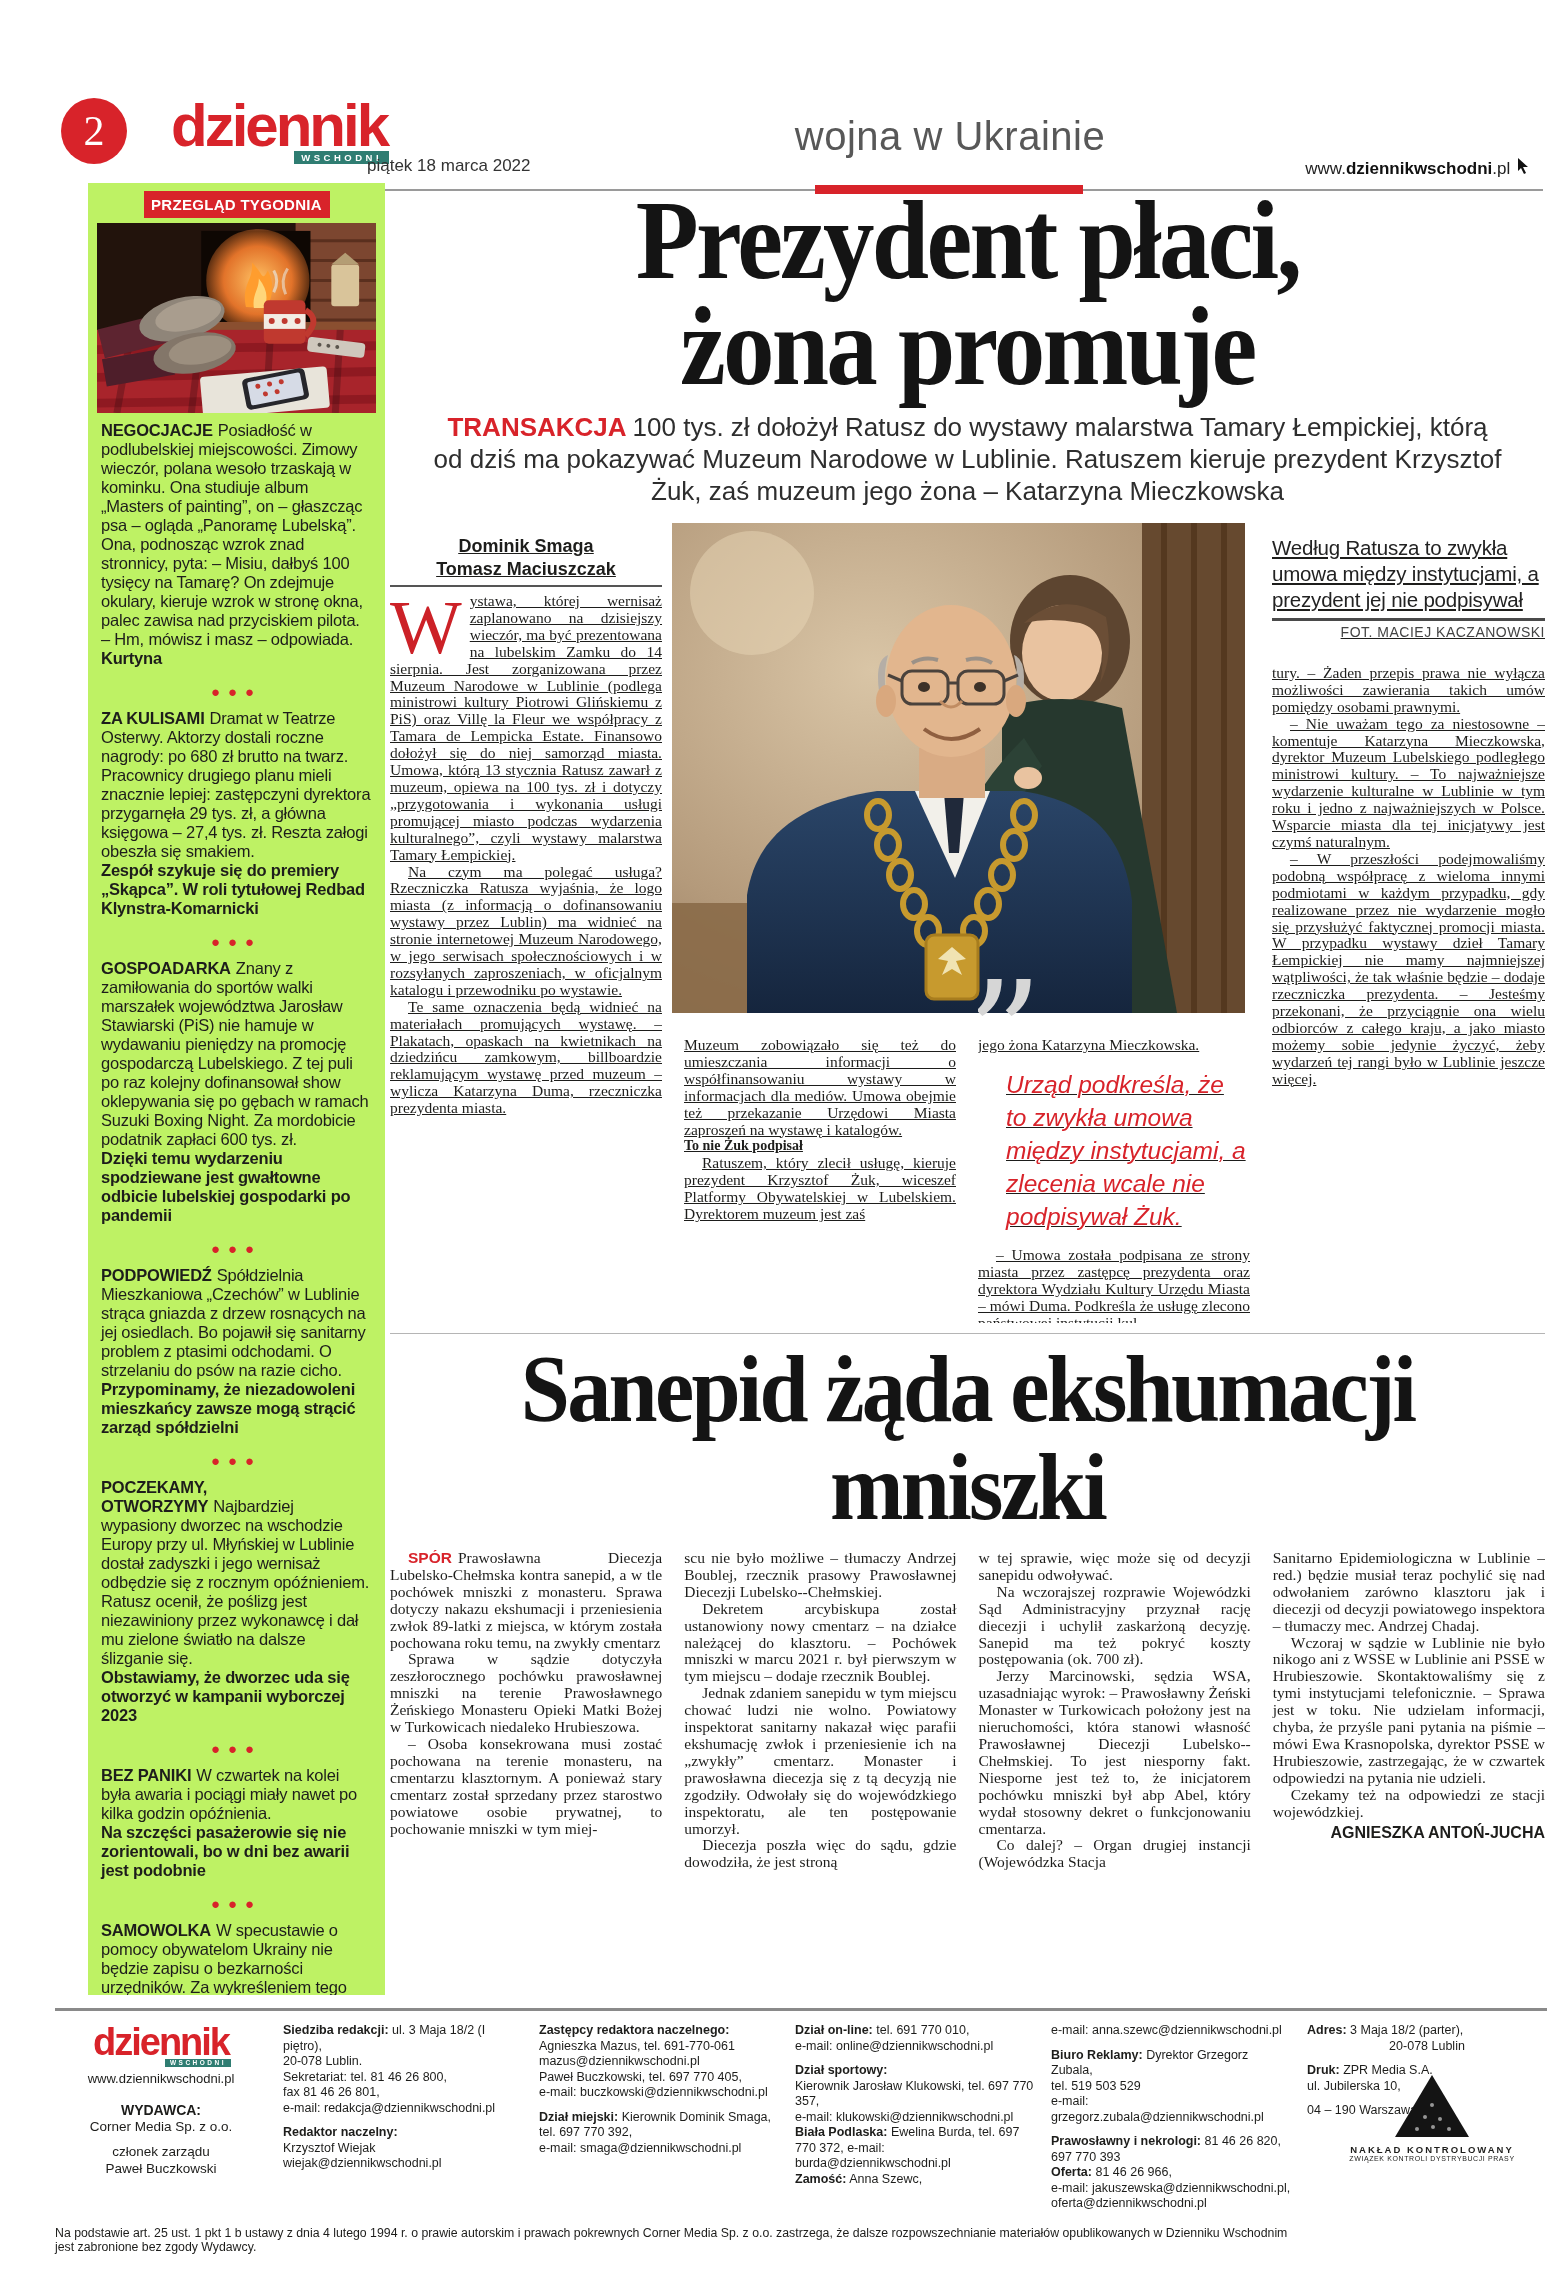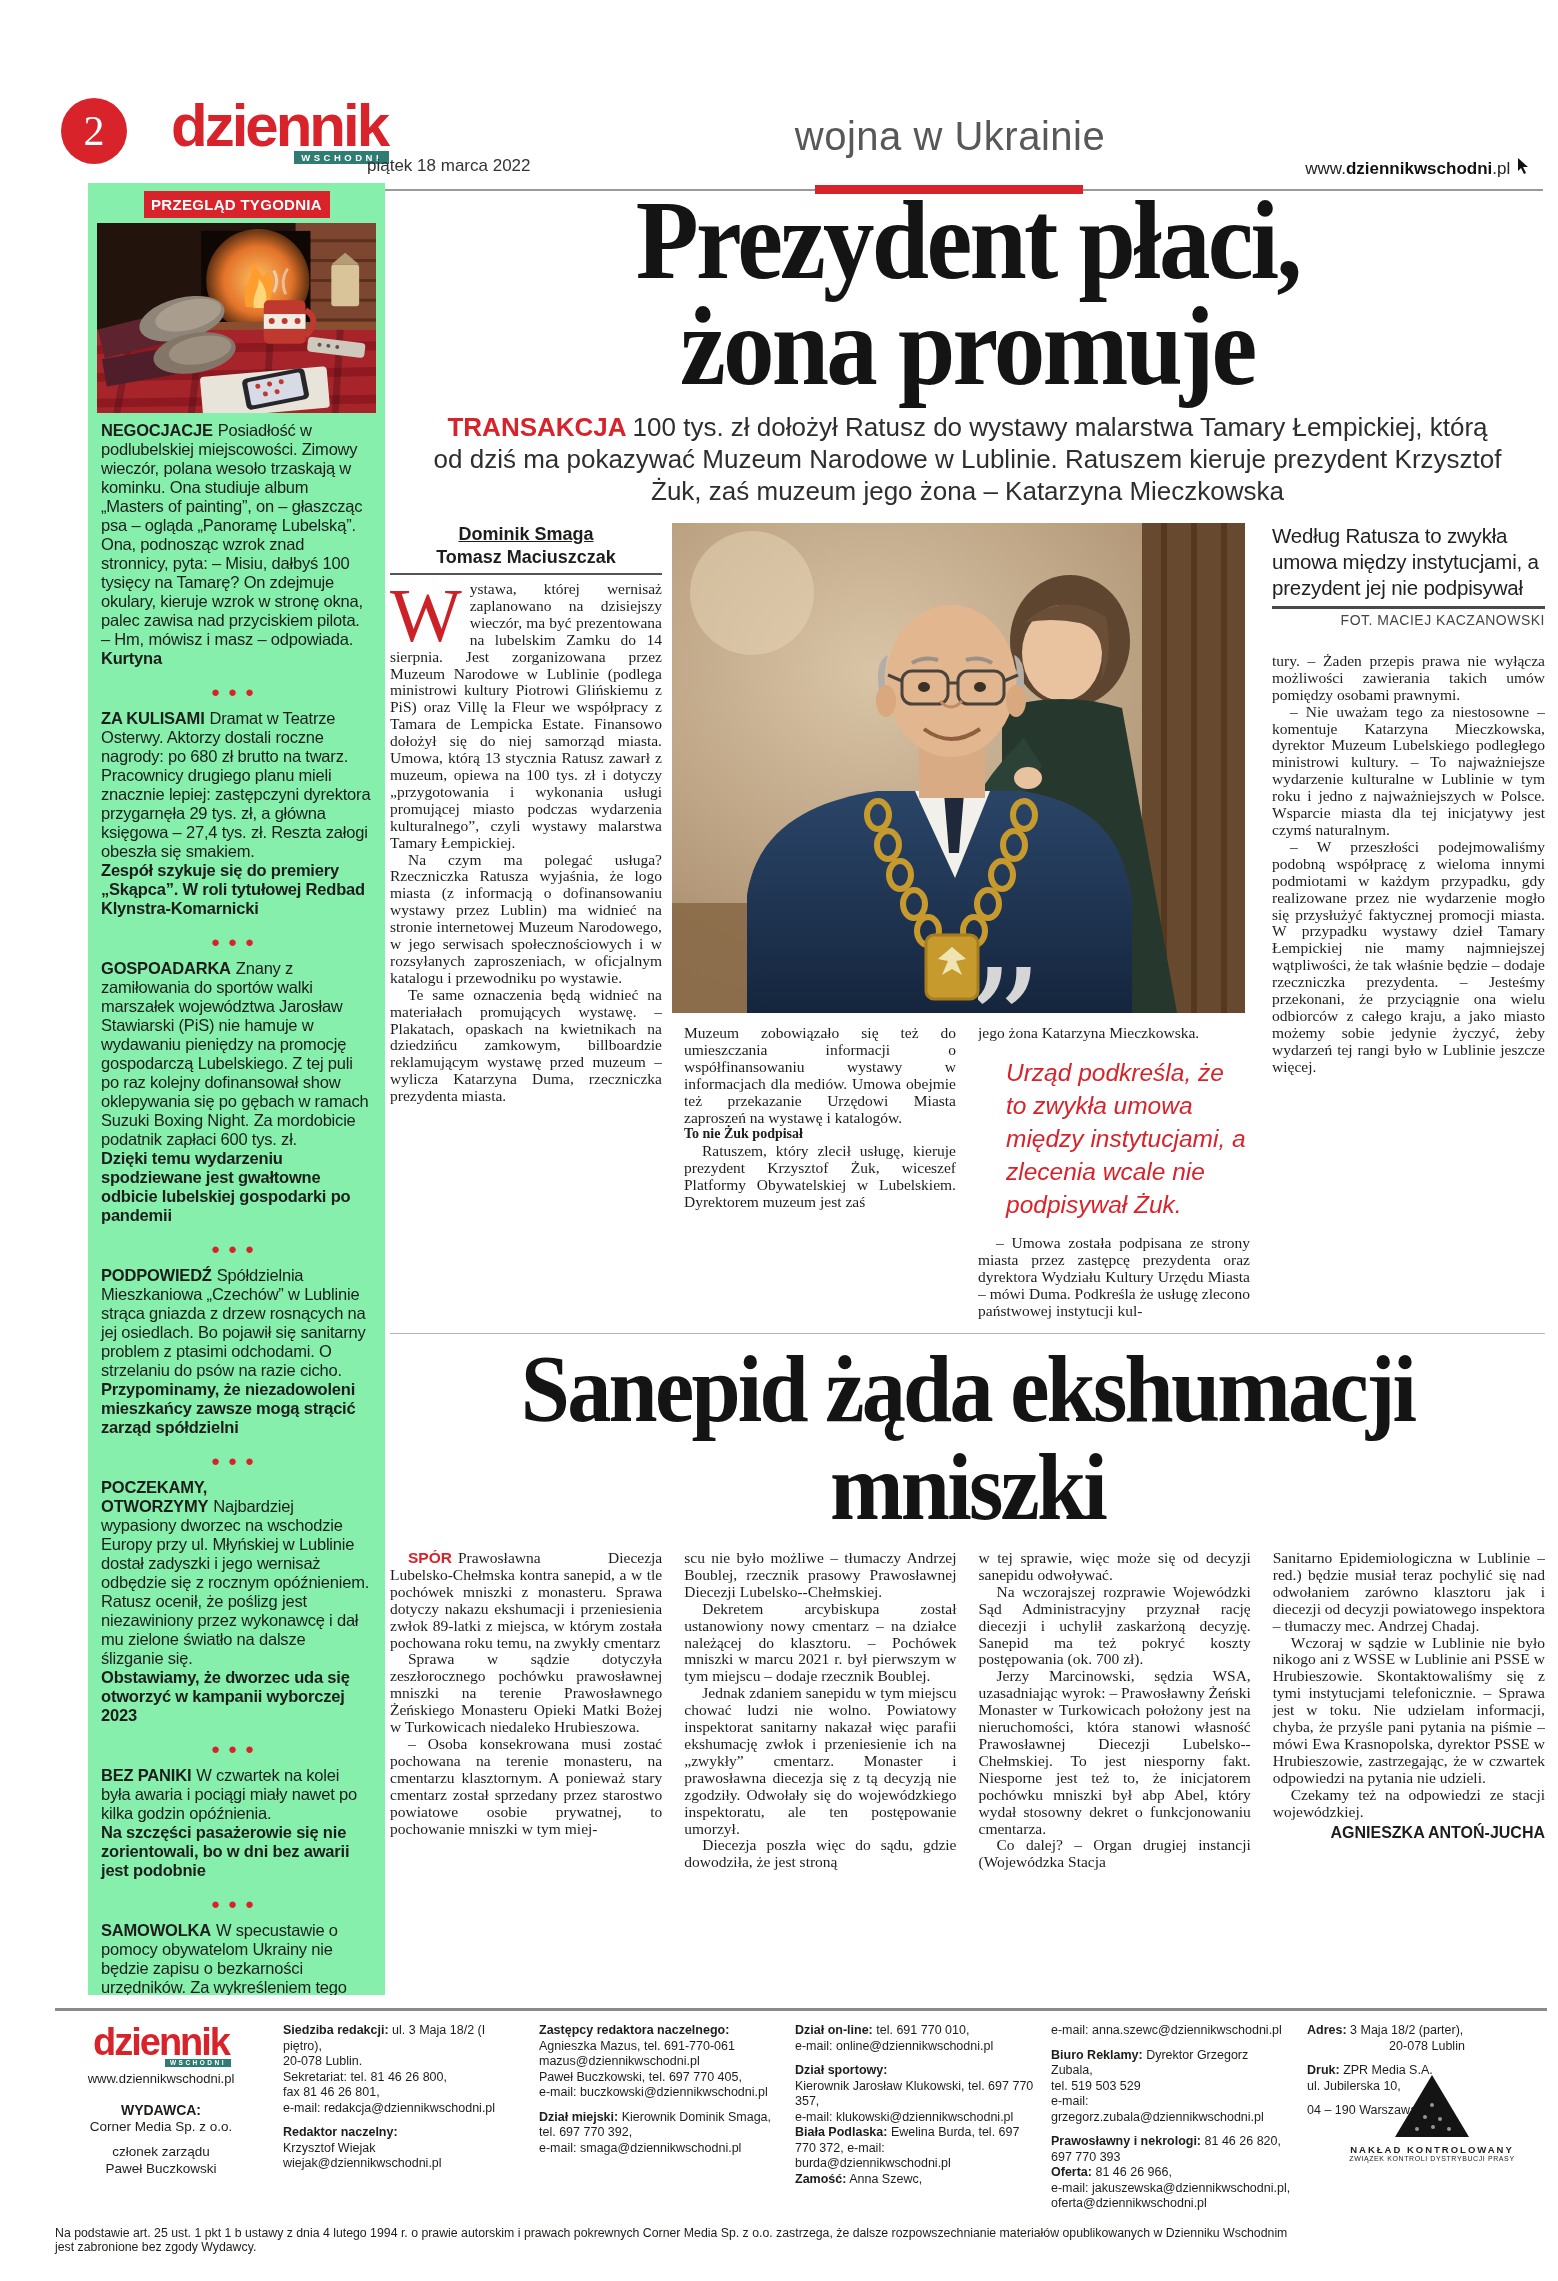--- a/index.html
+++ b/index.html
@@ -20,41 +20,41 @@
   .section-head { position:absolute; left:705px; top:44px; width:380px; text-align:center;
                   font-size:40px; font-weight:300; color:#585858; letter-spacing:0.5px; }
   .header-rule { position:absolute; left:300px; right:2px; top:119px; height:2px; background:#9a9a9a; }
   .header-rule-red { position:absolute; left:760px; top:115px; width:268px; height:9px; background:#d8232a; }
   .website { position:absolute; right:14px; top:88px; font-size:17px; color:#222; }
   .website b { color:#111;margin-top:24px; }
   .cursor-icon { display:inline-block; margin-left:2px; }
 
   
   .sidebar { position:absolute; left:88px; top:183px; width:297px; height:1812px;
-             background:#86efac; overflow:hidden; }
+             background:#bef264; overflow:hidden; }
   .sb-title { width:186px; margin:8px auto 5px; background:#d8232a; color:#fff; font-weight:bold;
               font-size:15px; text-align:center; padding:5px 2px; letter-spacing:0.3px; }
   .sb-photo { display:block; margin:2px 9px 8px; width:279px; height:190px; }
   .sb-body { padding:0 13px 6px; font-size:16.5px; line-height:19px; letter-spacing:-0.2px; }
   .sb-text b { margin-right:5px; }
   .sb-note { font-weight:bold; }
   .sb-dots { text-align:center; color:#d8232a; font-size:15px; letter-spacing:8px; margin:14px 0 8px; }
 
   
   .main { position:absolute; left:390px; top:183px; width:1155px; }
   .headline { text-align:center; font-family:"Liberation Serif", serif; font-weight:600; color:#141414; }
   .a1-headline { margin-top:4px; font-size:112px; line-height:106px; }
   .a2-headline { margin-top:6px; font-size:96px; line-height:98px; }
   .headline span { display:inline-block; transform:scaleX(0.92); transform-origin:center; letter-spacing:-3px; }
   .a1-lead { width:1070px; margin:12px auto 0; text-align:center; font-size:26px; line-height:32px; color:#2e2e2e; }
   .a1-lead b { color:#d8232a; margin-right:6px; }
 
   .a1-body { position:relative; margin-top:16px; height:800px; overflow:hidden; }
-  .col { position:absolute; top:0; width:272px; height:800px; overflow:hidden;
-         font-family:"Liberation Serif", serif; font-size:15.5px; line-height:16.9px; text-align:justify; }
+  .col { position:absolute; top:12px; width:272px; height:800px; overflow:hidden;
+         font-family:"Liberation Serif", serif; font-size:15.5px; line-height:16.9px; text-align:justify;text-decoration:underline; }
   .c1 { left:0; } .c2 { left:294px; padding-top:502px; } .c3 { left:588px; padding-top:502px; }
   .c4 { left:882px; width:273px; }
   .col p { margin:0; }
   .col p.ind { text-indent:18px; }
   .byline { font-family:"Liberation Sans", sans-serif; text-align:center; font-weight:bold; font-size:18px;
             line-height:23px; border-bottom:2px solid #555; padding-bottom:4px; margin-bottom:6px; }
   .byline .u { text-decoration:underline; }
   .dropcap { float:left; color:#cc2127; font-size:76px; line-height:60px; padding:4px 8px 0 0;
              font-family:"Liberation Serif", serif; }
   .subhead { font-weight:bold; font-size:14px; margin:10px 0 4px; text-align:left; }

